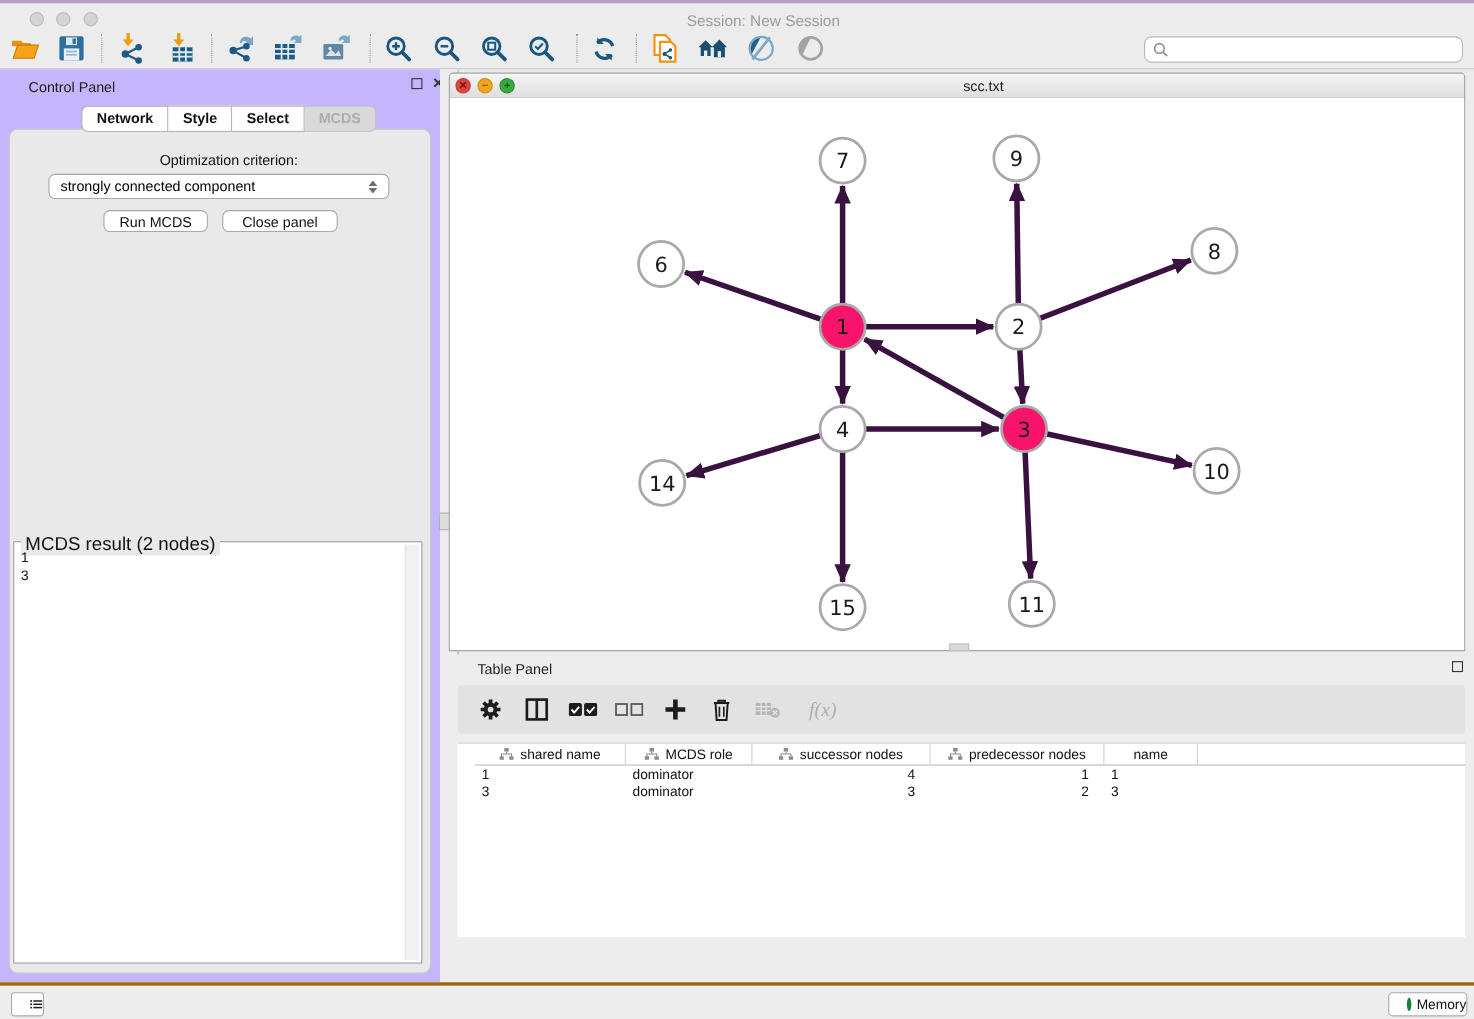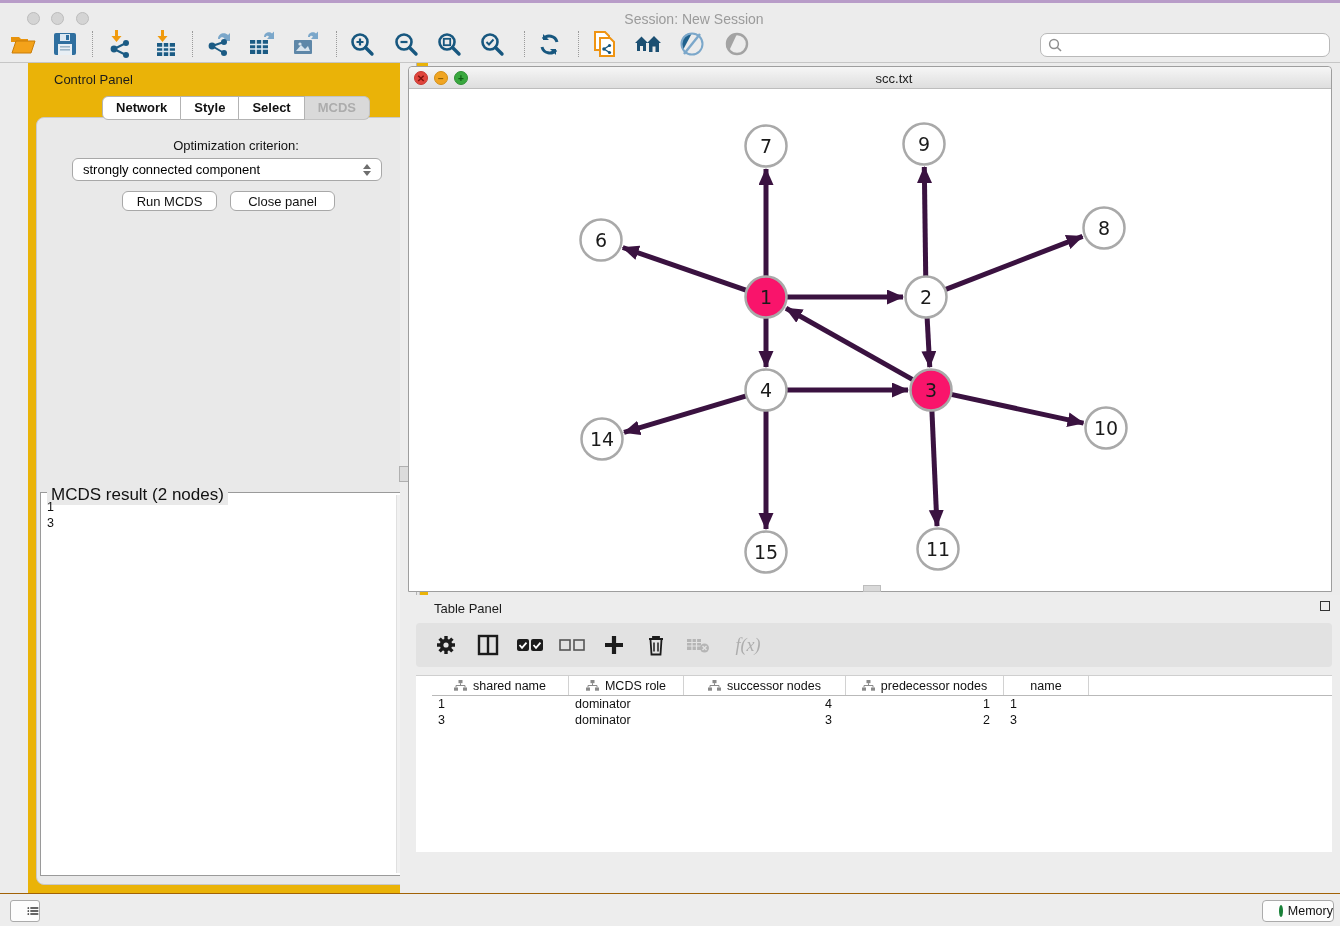--- a/index.html
+++ b/index.html
@@ -13,21 +13,21 @@
   #main-title { width:100%; text-align:center; top:8px; color:#9b9b9b; font-size:14px; }
 
   
   #toolbar { left:0; top:26px; width:1340px; height:37px; background:#ececec; border-bottom:1px solid #c6c6c6; }
   .tbtn { position:absolute; top:3px; width:34px; height:30px; display:flex; align-items:center; justify-content:center; }
   .tsep { position:absolute; top:5px; height:26px; border-left:1px dotted #9a9a9a; width:0; }
   #search-box { position:absolute; left:1040px; top:7px; width:290px; height:24px; background:#fff; border:1px solid #b9b9b9; border-radius:7px; display:flex; align-items:center; padding-left:7px; }
   #search-input { border:none; outline:none; flex:1; font-size:13px; background:transparent; height:20px; }
 
   
-  #control-panel { left:0; top:63px; width:400px; height:830px; background:#eab308;margin-left:28px; }
+  #control-panel { left:0; top:63px; width:400px; height:830px; background:#c4b5fd; }
   #cp-header { left:10px; top:9px; font-size:13px; color:#1c1c1c; }
   .panel-float { width:10px; height:10px; border:1.6px solid #333; display:inline-block; }
   .panel-close { font-size:13px; font-weight:bold; color:#333; line-height:10px; }
   #cp-body { left:8px; top:54px; width:384px; height:768px; background:#e9e9e9; border:1px solid #c9c9c9; border-radius:8px; }
   .tabrow { display:flex; justify-content:center; }
   .tab { padding:3px 13px 4px; background:#fff; border:1px solid #b3b3b3; border-left:none; font-size:13px; font-weight:bold; color:#111; white-space:nowrap;text-align:right; }
   .tab:first-child { border-left:1px solid #b3b3b3; border-radius:6px 0 0 6px; }
   .tab:last-child { border-radius:0 6px 6px 0; }
   .tab.active { background:#d9d9d9; color:#acacac; border-color:#c3c3c3; }
   #cp-tabs { left:0; top:33px; width:400px; }
@@ -59,21 +59,21 @@
   #tp-header { left:10px; top:6px; font-size:13px; color:#1c1c1c; }
   #tp-toolbar { left:8px; top:28px; width:916px; height:44px; background:#e2e2e2; border-radius:4px; display:flex; align-items:center; gap:14px; padding-left:16px; }
   .tp-icon { display:flex; align-items:center; justify-content:center; width:28px; height:28px; }
   #tp-table { left:8px; top:80px; width:916px; height:177px; background:#fff; border-top:1px solid #cfcfcf; }
   #tp-cols { display:flex; height:20px; border-bottom:1px solid #b9b9b9; }
   .col-h { display:flex; align-items:center; justify-content:center; gap:6px; font-size:12.5px; color:#111; border-right:1px solid #d2d2d2; height:100%; }
   .trow { display:flex; height:16px; font-size:12.5px; color:#111; }
   .tcell { padding:1px 6px; overflow:hidden; white-space:nowrap; }
   .tcell.right { text-align:right; padding-right:14px; }
   #tp-tabs { left:0; top:263px; width:932px; }
-  #statusbar { left:0; top:893px; width:1340px; height:33px; background:#ededed; border-top:1px solid #a16207; }
+  #statusbar { left:0; top:893px; width:1340px; height:33px; background:#ededed; border-top:3px solid #a16207; }
   #list-btn { left:10px; top:6px; width:30px; height:22px; background:#fdfdfd; border:1px solid #ababab; border-radius:3px; display:flex; align-items:center; justify-content:center; }
   #memory-btn { left:1262px; top:6px; width:72px; height:22px; background:#fdfdfd; border:1px solid #ababab; border-radius:4px; display:flex; align-items:center; justify-content:center; gap:5px; font-size:12.5px; color:#111; }
   #memory-dot { width:12px; height:12px; border-radius:50%; background:#188038; }
 </style>
 </head>
 <body>
 
 <div id="titlebar" class="abs">
   <div class="abs" style="left:11px; top:8px;">
     <span class="mac-dot"></span>

